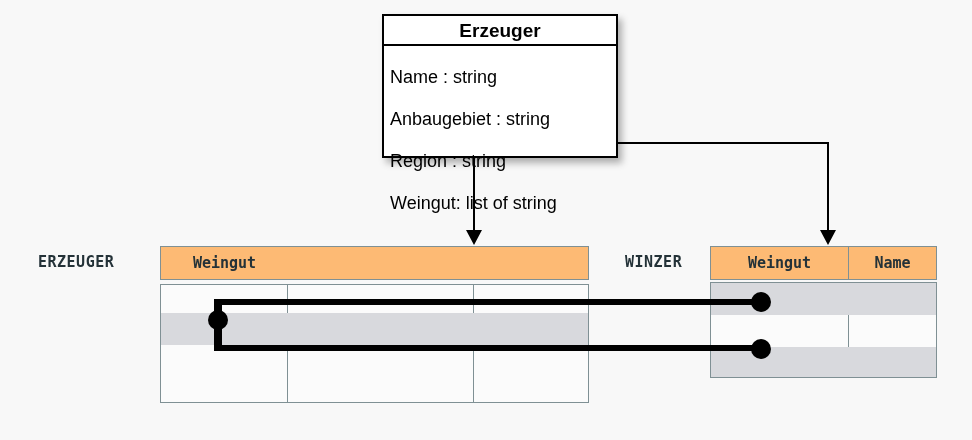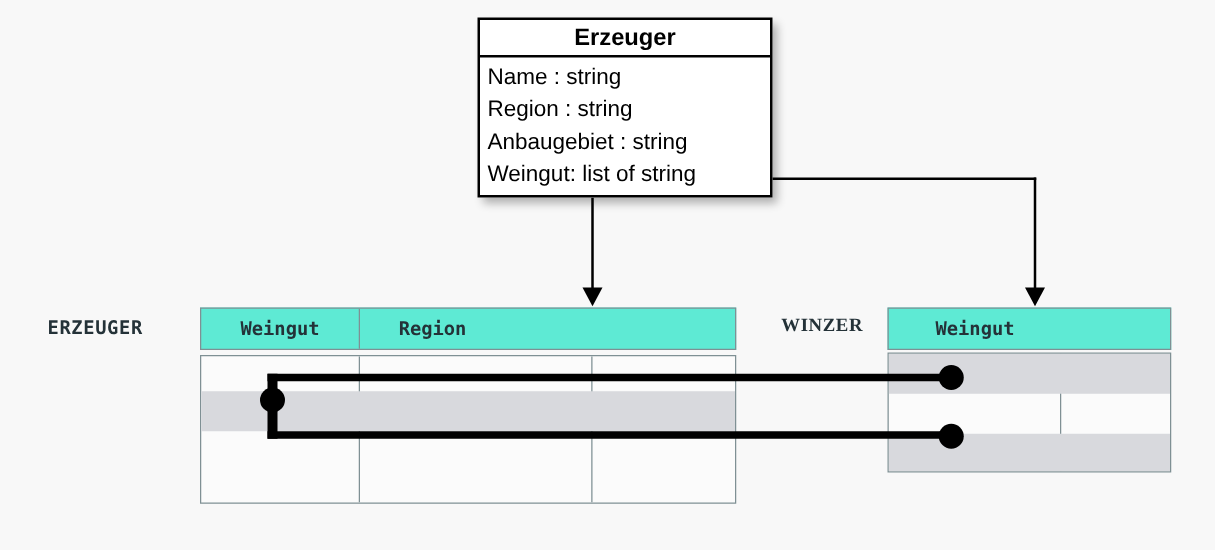--- a/index.html
+++ b/index.html
@@ -42,35 +42,36 @@
   }
   #uml-attrs {
     padding: 2px 0 0 6px;
   }
   .uml-attr {
     font-size: 18px;
     line-height: 26px;
     color: #000;
     white-space: nowrap;
     font-family: "Liberation Sans", sans-serif;
+    margin-top: 16px;
   }
 
   
   .rel-label {
     position: absolute;
     font-family: "DejaVu Sans Mono", "Liberation Mono", monospace;
     font-weight: bold;
     font-size: 15px;
     letter-spacing: 0.5px;
     color: #243238;
     white-space: nowrap;
   }
   .hdr-box {
     position: absolute;
-    background: #5eead4;
+    background: #fdba74;
     border: 1px solid #7f9094;
     box-sizing: border-box;
     display: flex;
   }
   .hdr-cell {
     font-family: "DejaVu Sans Mono", "Liberation Mono", monospace;
     font-weight: bold;
     font-size: 15px;
     color: #243238;
     display: flex;
@@ -132,53 +133,53 @@
     z-index: 7;
   }
 </style>
 </head>
 <body>
 
 <div id="uml-box">
   <div id="uml-title">Erzeuger</div>
   <div id="uml-attrs">
     <div class="uml-attr">Name : string</div>
+    <div class="uml-attr">Anbaugebiet : string</div>
     <div class="uml-attr">Region : string</div>
-    <div class="uml-attr">Anbaugebiet : string</div>
     <div class="uml-attr">Weingut: list of string</div>
   </div>
 </div>
 
 <div class="conn-line" style="left:473px; top:158px; width:2px; height:74px;"></div>
 <div class="arrow-head" style="left:466px; top:230px;"></div>
 
 <div class="conn-line" style="left:608px; top:142px; width:221px; height:2px;"></div>
 <div class="conn-line" style="left:827px; top:142px; width:2px; height:90px;"></div>
 <div class="arrow-head" style="left:820px; top:230px;"></div>
 
 <div class="rel-label" style="left:38px; top:253px;">ERZEUGER</div>
 
 <div class="hdr-box" style="left:160px; top:246px; width:429px; height:34px;">
   <div class="hdr-cell" style="width:127px;">Weingut</div>
-  <div class="hdr-cell" style="width:116px;">Region</div>
 </div>
 
 <div class="body-box" style="left:160px; top:284px; width:429px; height:119px;">
   <div class="vdiv" style="left:126px;"></div>
   <div class="vdiv" style="left:312px;"></div>
   <div class="body-row" style="height:28px;"></div>
   <div class="body-row hl" style="height:32px;"></div>
   <div class="body-row" style="height:30px;"></div>
   <div class="body-row" style="height:27px;"></div>
 </div>
 
-<div class="rel-label" style="left:625px; top:253px;font-family:Liberation Serif, serif;">WINZER</div>
+<div class="rel-label" style="left:625px; top:253px;">WINZER</div>
 
 <div class="hdr-box" style="left:710px; top:246px; width:227px; height:34px;">
   <div class="hdr-cell" style="width:138px;">Weingut</div>
+  <div class="hdr-cell" style="width:87px;">Name</div>
 </div>
 
 <div class="body-box" style="left:710px; top:282px; width:227px; height:96px;">
   <div class="vdiv" style="left:137px;"></div>
   <div class="body-row hl" style="height:32px;"></div>
   <div class="body-row" style="height:32px;"></div>
   <div class="body-row hl" style="height:30px;"></div>
 </div>
 
 <div class="fat" style="left:214px; top:299px; width:8px; height:52px;"></div>

